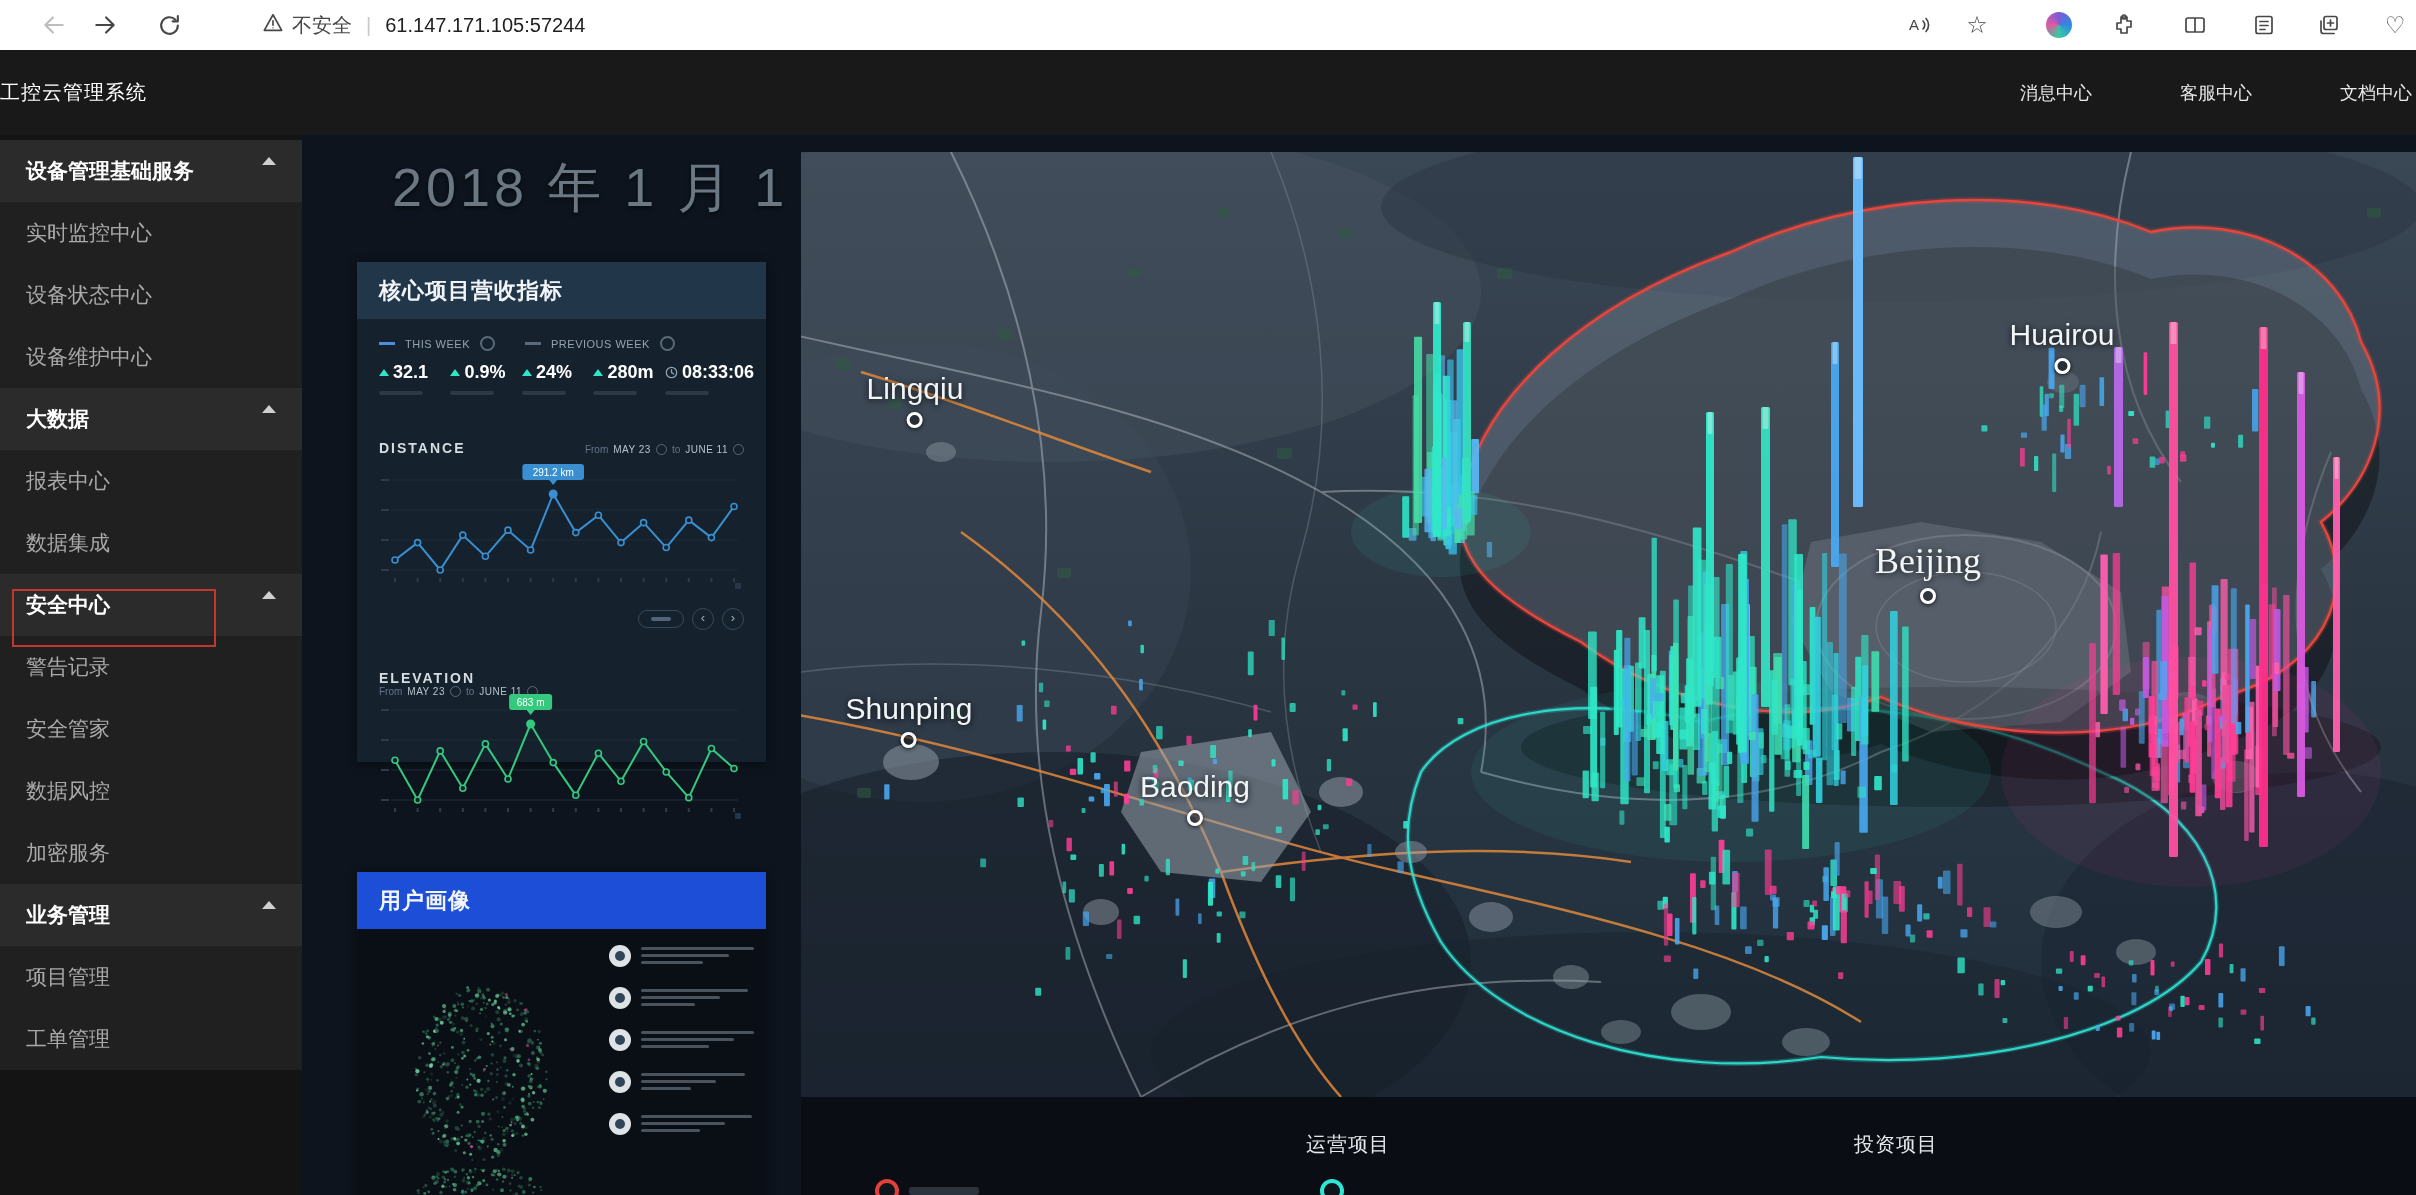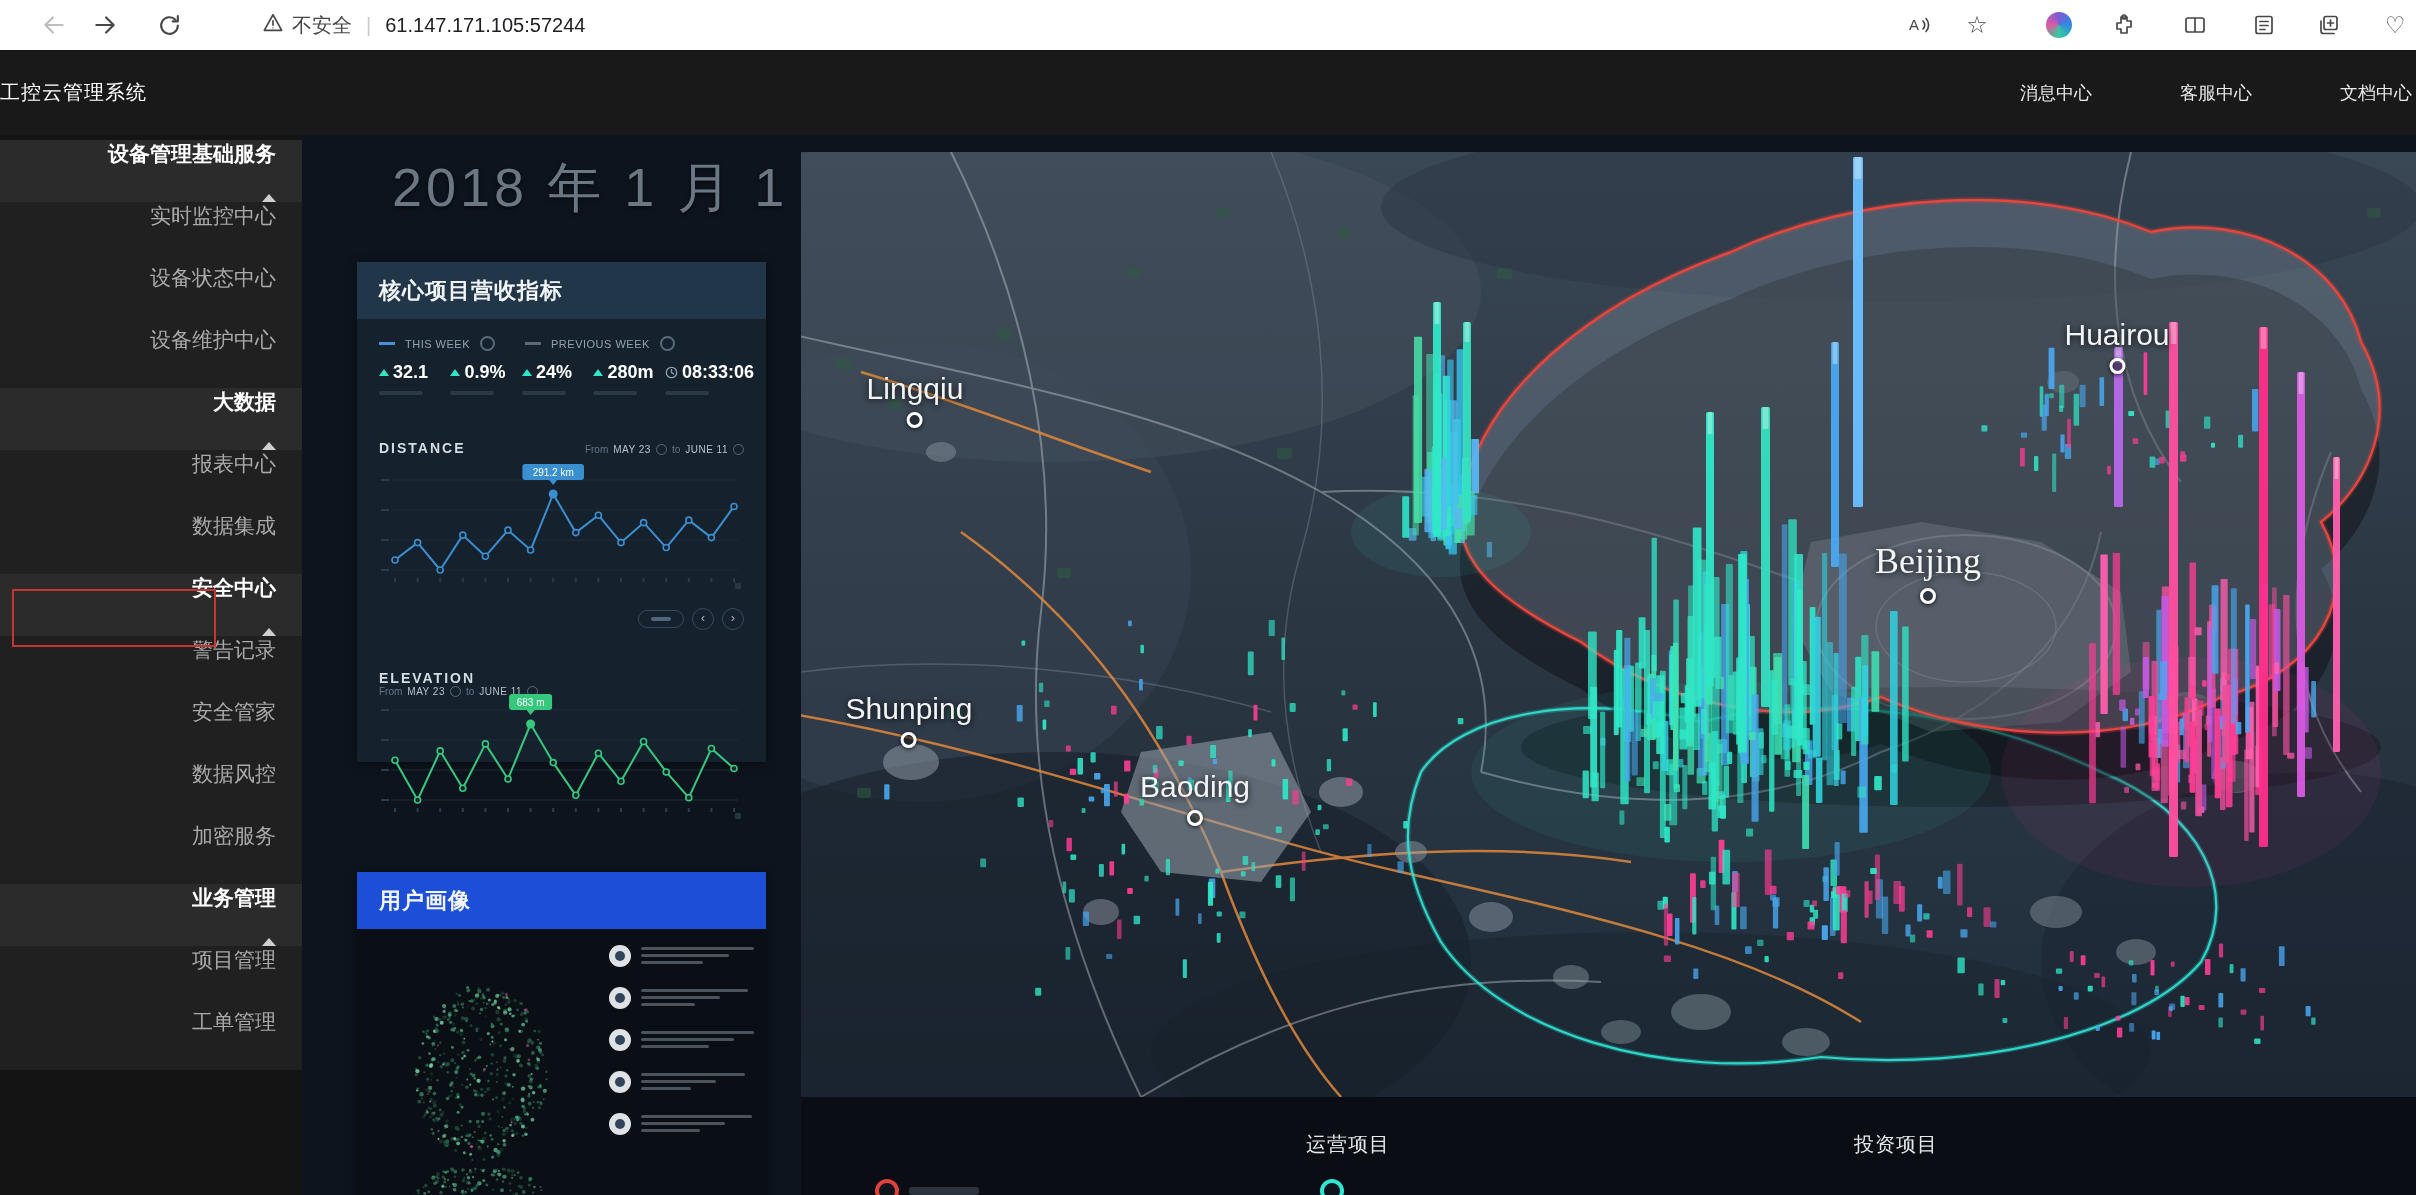--- a/index.html
+++ b/index.html
@@ -22,21 +22,21 @@
 
   
   #app-header{position:absolute;left:0;top:50px;width:2416px;height:85px;background:#191919;display:flex;align-items:center;}
   #app-title{color:#ffffff;font-size:20px;letter-spacing:1px;}
   #app-nav{margin-left:auto;display:flex;gap:88px;padding-right:4px;}
   #app-nav .nav-item{color:#e8e8e8;font-size:18px;white-space:nowrap;cursor:pointer;}
 
   
   #sidebar{position:absolute;left:0;top:135px;width:302px;bottom:0;background:#141414;}
   #side-menu{position:absolute;left:0;top:5px;width:302px;}
-  .srow{height:62px;display:flex;align-items:flex-end;padding:0 26px;box-sizing:border-box;cursor:pointer;flex-direction:column;}
+  .srow{height:62px;display:flex;align-items:flex-start;padding:17px 26px;box-sizing:border-box;cursor:pointer;}
   .shead{background:#2b2b2b;color:#ffffff;font-weight:bold;font-size:21px;justify-content:space-between;}
   .sitem{background:#202020;color:#a9a9a9;font-size:21px;}
   .chev{width:0;height:0;border-left:7px solid transparent;border-right:7px solid transparent;border-bottom:8px solid #cfcfcf;}
   #selected-outline{position:absolute;left:12px;top:454px;width:200px;height:54px;border:2px solid #c4372c;pointer-events:none;}
 
   
   #date-title{position:absolute;left:392px;top:152px;font-size:54px;font-weight:300;color:#6b7783;letter-spacing:4px;text-shadow:0 2px 4px rgba(0,0,0,.55);}
 
   .card{position:absolute;left:357px;width:409px;background:#15222e;box-shadow:0 2px 10px rgba(0,0,0,.4);}
   .card-header{height:57px;background:#22364a;display:flex;align-items:center;padding:0 22px;color:#f2f5f7;font-size:22px;font-weight:bold;letter-spacing:1px;}
@@ -1889,21 +1889,21 @@
         <rect x="906.5" y="260" width="5" height="22" rx="1" fill="#ffffff" opacity="0.35"></rect>
         <rect x="960" y="255" width="9" height="300" rx="1.5" fill="#35e0c0" opacity="0.95"></rect>
         <rect x="961.5" y="255" width="6" height="22" rx="1" fill="#ffffff" opacity="0.35"></rect>
       </g>
   </svg>
 
   <div class="city" style="left:114px;top:220px;">
     <span class="cname">Lingqiu</span>
       <span class="ring"></span>
   </div>
-  <div class="city" style="left:1316px;top:166px;">
+  <div class="city" style="left:1261px;top:166px;">
     <span class="cname">Huairou</span>
       <span class="ring"></span>
   </div>
   <div class="city big" style="left:1127px;top:388px;font-family:Liberation Serif, serif;">
     <span class="cname">Beijing</span>
       <span class="ring"></span>
   </div>
   <div class="city" style="left:108px;top:540px;">
     <span class="cname">Shunping</span>
       <span class="ring"></span>

